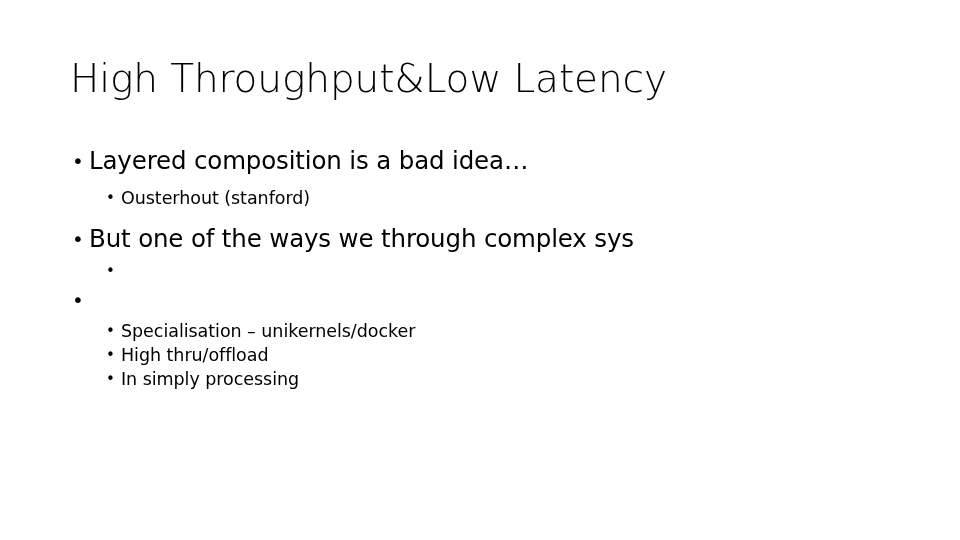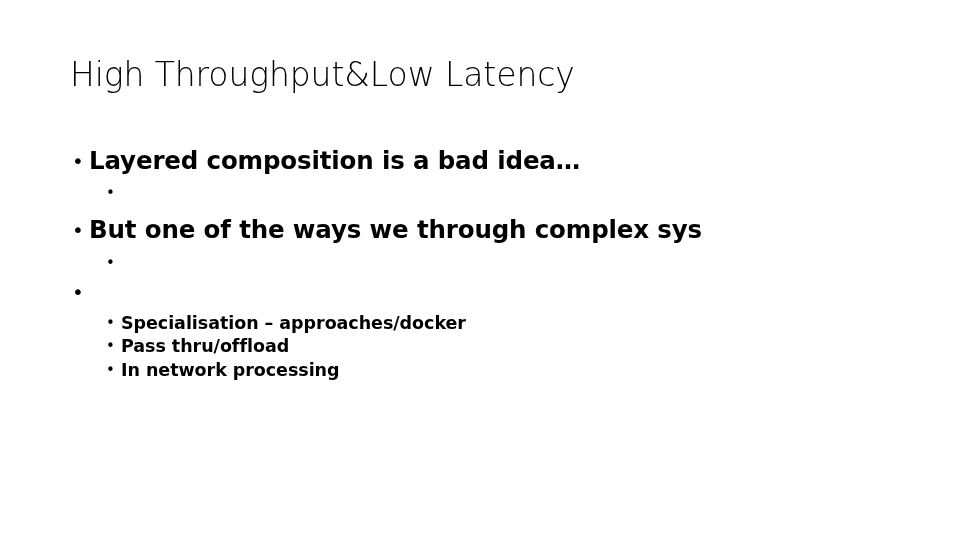--- a/index.html
+++ b/index.html
@@ -23,21 +23,21 @@
     background: #ffffff;
   }
 
   
   .slide-title {
     position: absolute;
     left: 70px;
     top: 56px;
     width: 830px;
     font-family: "DejaVu Sans", sans-serif;
-    font-size: 33px;
+    font-size: 39px;
     font-weight: 300;
     line-height: 1.18;
     letter-spacing: -0.1px;
     color: #000000;
     white-space: nowrap;
   }
 
   
   .body-block {
     position: absolute;
@@ -86,38 +86,39 @@
     transform: translateY(-1px);
   }
 
   
   .sp-a { height: 9px; }
   .sp-b { height: 11px; }
   .sp-c { height: 9px; }
   .sp-d { height: 11px; }
   .sp-e { height: 9px; }
 
-  .txt { display: inline-block; font-weight: bold; }
+  .txt { display: inline-block; }
 </style>
 </head>
 <body>
 
 <div class="slide">
 
   <div class="slide-title">High Throughput&amp;Low Latency</div>
 
   <div class="body-block">
 
     <div class="bullet-row lvl1">
       <span class="dot">•</span>
       <span class="txt">Layered composition is a bad idea…</span>
     </div>
     <div class="sp-a"></div>
     <div class="bullet-row lvl2">
       <span class="dot">•</span>
+      <span class="txt">Ousterhout (stanford)</span>
     </div>
 
     <div class="sp-b"></div>
 
     <div class="bullet-row lvl1">
       <span class="dot">•</span>
       <span class="txt">But one of the ways we through complex sys</span>
     </div>
     <div class="sp-c"></div>
     <div class="bullet-row lvl2">
@@ -125,25 +126,25 @@
     </div>
 
     <div class="sp-d"></div>
 
     <div class="bullet-row lvl1">
       <span class="dot">•</span>
     </div>
     <div class="sp-e"></div>
     <div class="bullet-row lvl2">
       <span class="dot">•</span>
-      <span class="txt">Specialisation – approaches/docker</span>
+      <span class="txt">Specialisation – unikernels/docker</span>
     </div>
     <div class="bullet-row lvl2">
       <span class="dot">•</span>
-      <span class="txt">Pass thru/offload</span>
+      <span class="txt">High thru/offload</span>
     </div>
     <div class="bullet-row lvl2">
       <span class="dot">•</span>
-      <span class="txt">In network processing</span>
+      <span class="txt">In simply processing</span>
     </div>
 
   </div>
 </div>
 
 </body></html>

